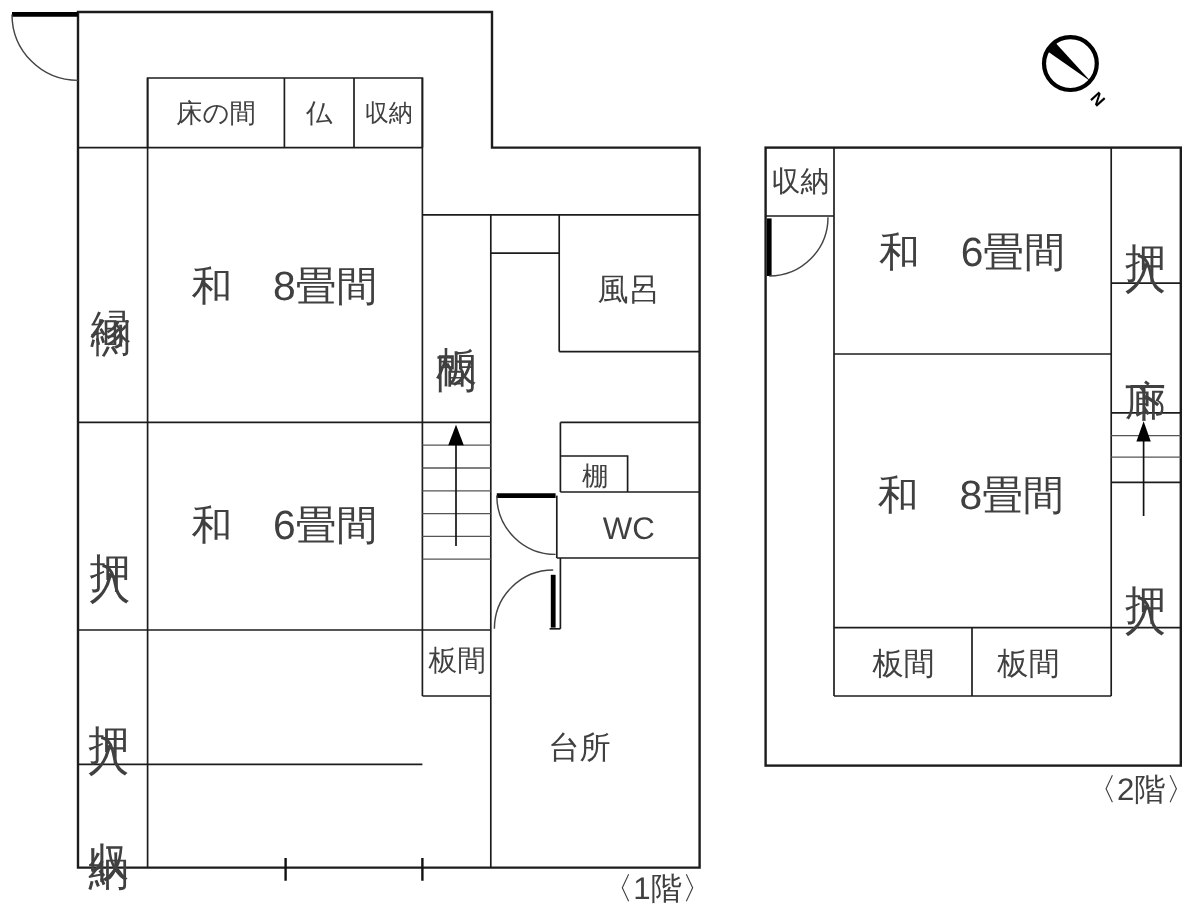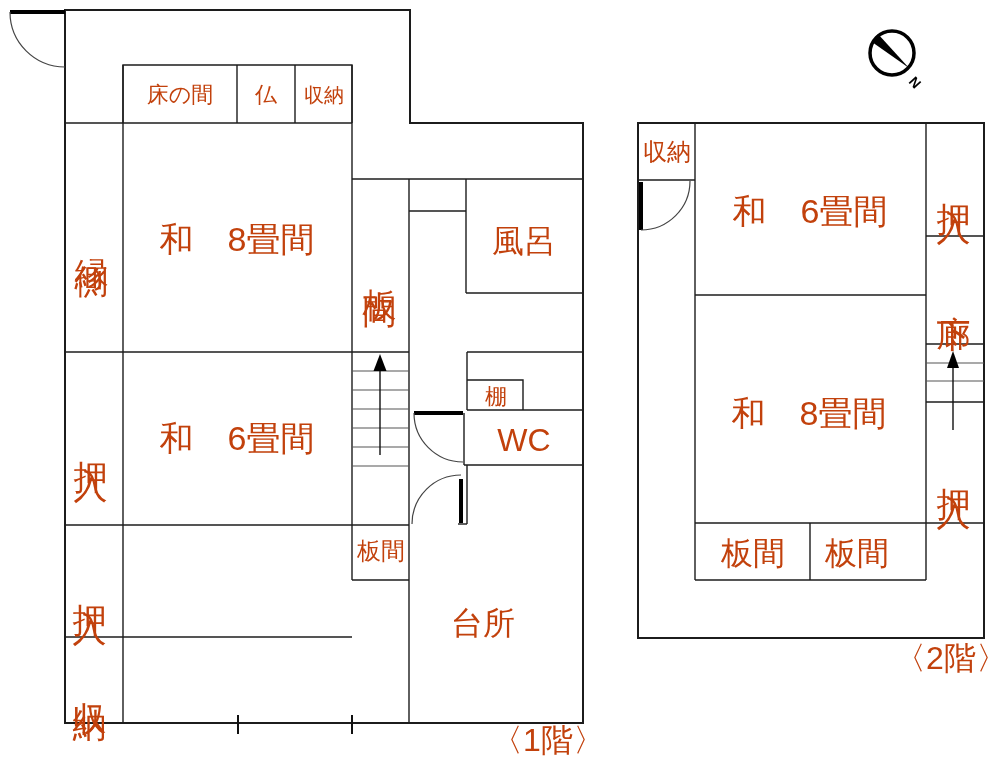--- a/index.html
+++ b/index.html
@@ -4,28 +4,28 @@
 <style>
   html,body{margin:0;padding:0;background:#ffffff;}
   .stage{
     position:relative;width:1000px;height:763px;background:#ffffff;
     font-family:"Liberation Sans","DejaVu Sans",sans-serif;color:#000;
     overflow:hidden;
   }
   .stage svg{position:absolute;left:0;top:0;}
   .lbl{
     position:absolute;transform:translate(-50%,-50%);
-    white-space:pre;color:#c2410c;line-height:1;text-align:center;
+    white-space:pre;color:#404040;line-height:1;text-align:center;
   }
   .v{
     writing-mode:vertical-rl;text-orientation:upright;
     letter-spacing:7px;
   }
   .fs20{font-size:20px}.fs22{font-size:22px}.fs24{font-size:24px}
-  .fs26{font-size:32px}.fs27{font-size:34px}
+  .fs26{font-size:26px}.fs27{font-size:34px}
 </style>
 </head>
 <body>
 
 <div class="stage">
 
   <svg width="1000" height="763" viewBox="0 0 1000 763">
 
     <g stroke="#1c1c1c" stroke-width="1.4" fill="none">
 

